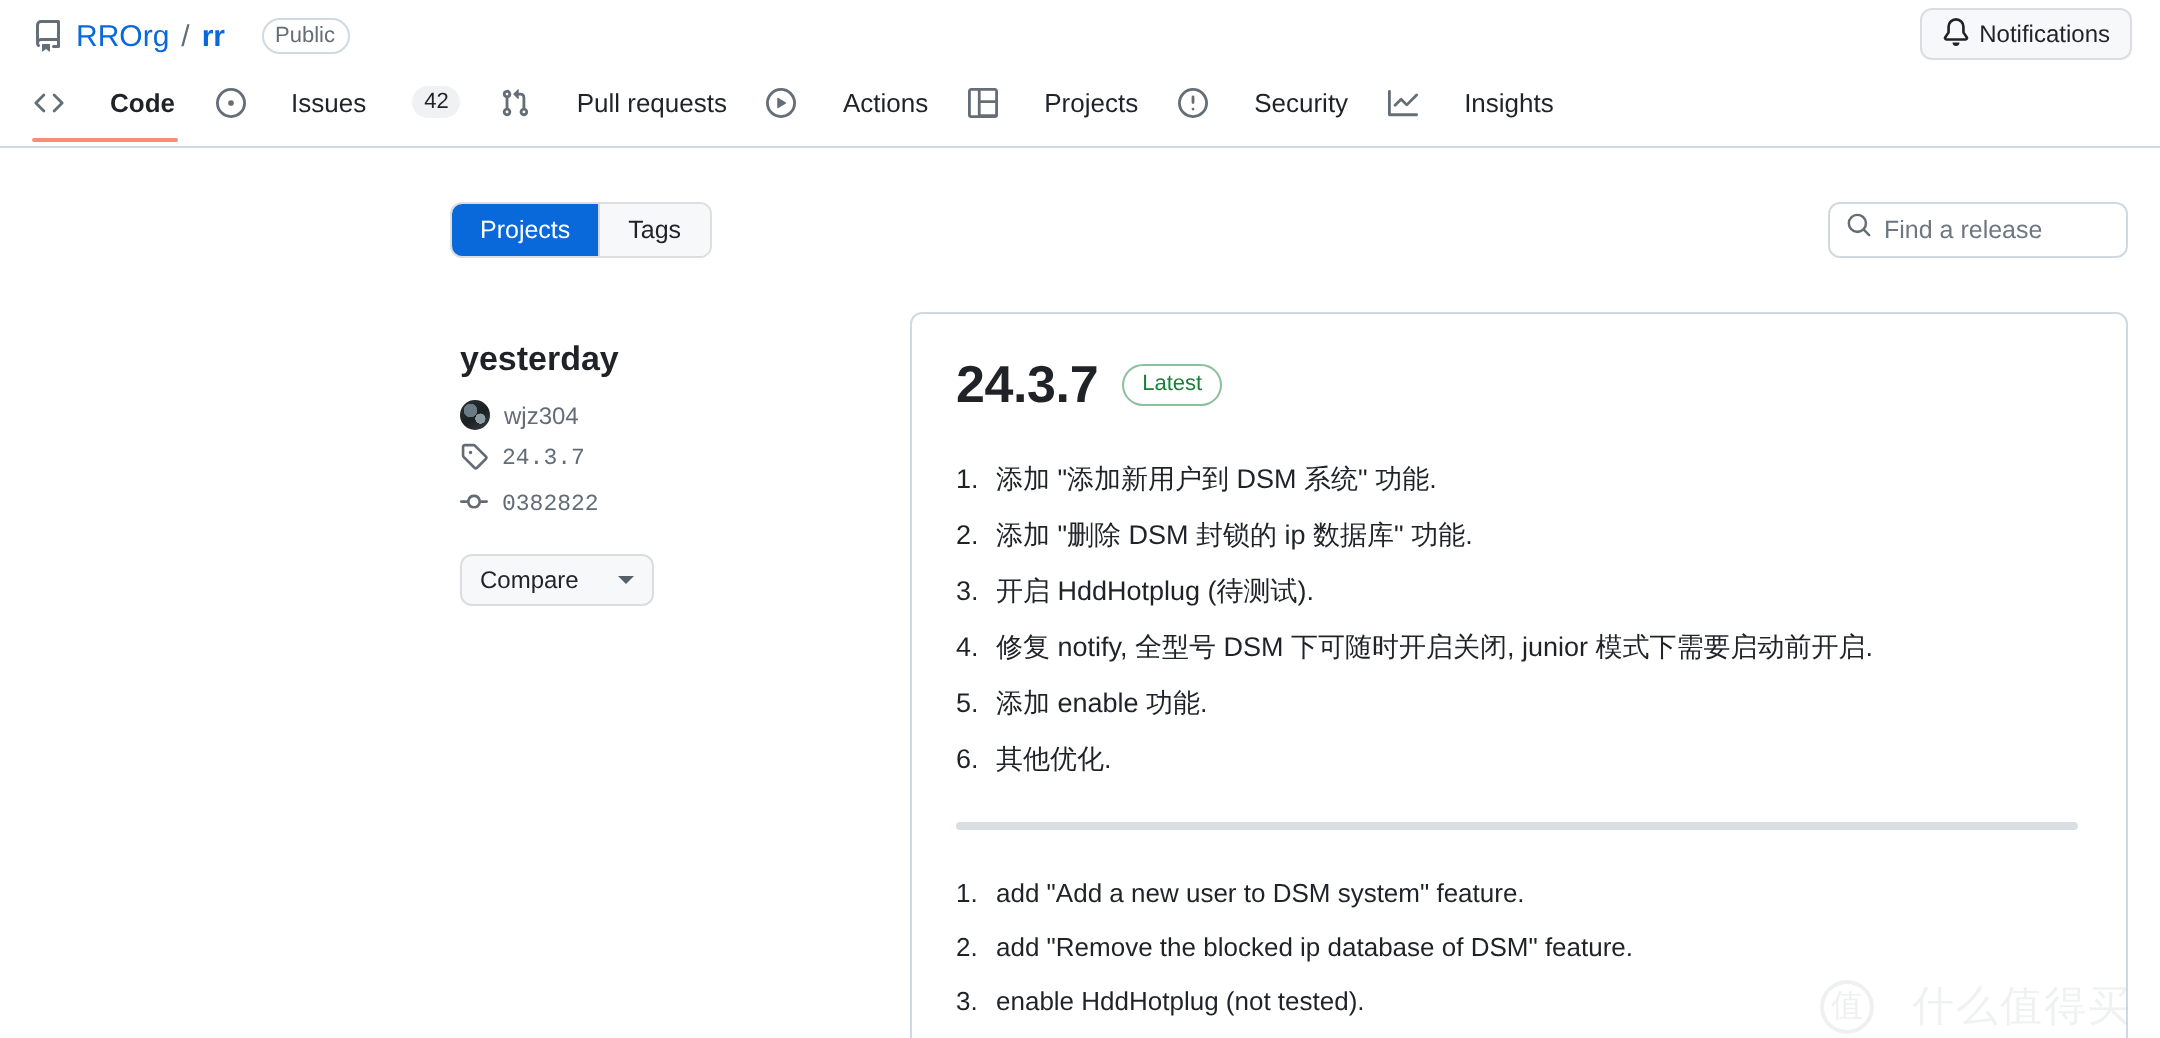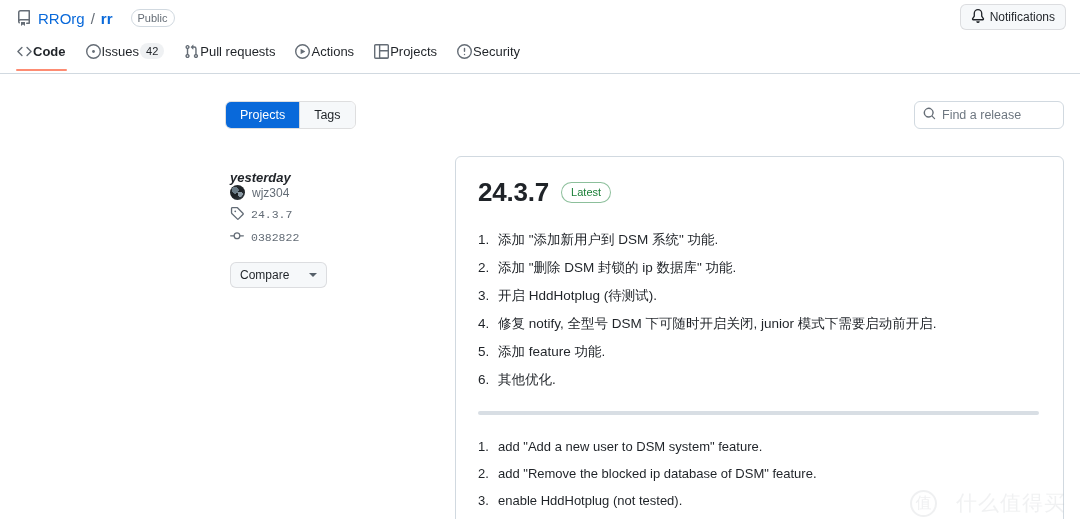--- a/index.html
+++ b/index.html
@@ -61,21 +61,21 @@
     height: 38px;
     display: flex;
     align-items: flex-start;
     padding: 0 8px;
     border-bottom: 1px solid #d1d9e0;
     background: #ffffff;
   }
   .nav-item {
     display: inline-flex;
     align-items: center;
-    gap: 1px;
+    gap: 23px;
     height: 30px;
     padding: 0 9px;
     margin-right: 2px;
     font-size: 13px;
     color: #1f2328;
     text-decoration: none;
     position: relative;
     cursor: pointer;
     border-radius: 6px;
   }
@@ -163,24 +163,24 @@
   }
   .release-meta {
     width: 225px;
     flex: none;
     padding-left: 230px;
     box-sizing: content-box;
     margin-left: 0;
   }
   .meta-inner { width: 145px; padding-left: 0; }
   .meta-date {
-    font-size: 13px;
+    font-size: 17px;
     font-weight: 600;
     color: #1f2328;
-    font-style: italic;
+    margin-bottom: 10px;
   }
   .meta-line {
     display: flex;
     align-items: center;
     gap: 7px;
     margin-bottom: 6px;
     font-size: 12px;
     color: #636c76;
   }
   .meta-line svg { width: 14px; height: 14px; color: #636c76; flex: none; }
@@ -378,20 +378,28 @@
     </span>
     <span class="nav-label">Projects</span>
   </a>
   <a class="nav-item" href="#">
     <span class="nav-ico">
       <svg viewBox="0 0 16 16" fill="currentColor">
           <path d="M8 0a8 8 0 1 1 0 16A8 8 0 0 1 8 0ZM1.5 8a6.5 6.5 0 1 0 13 0 6.5 6.5 0 0 0-13 0Zm7.25 3.25a.75.75 0 1 1-1.5 0 .75.75 0 0 1 1.5 0ZM8 4a.75.75 0 0 1 .75.75v3a.75.75 0 0 1-1.5 0v-3A.75.75 0 0 1 8 4Z"></path>
         </svg>
     </span>
     <span class="nav-label">Security</span>
+  </a>
+  <a class="nav-item" href="#">
+    <span class="nav-ico">
+      <svg viewBox="0 0 16 16" fill="currentColor">
+          <path d="M1.5 1.75V13.5h13.75a.75.75 0 0 1 0 1.5H.75a.75.75 0 0 1-.75-.75V1.75a.75.75 0 0 1 1.5 0Zm14.28 2.53-5.25 5.25a.75.75 0 0 1-1.06 0L7 7.06 4.28 9.78a.751.751 0 0 1-1.042-.018.751.751 0 0 1-.018-1.042l3.25-3.25a.75.75 0 0 1 1.06 0L10 7.94l4.72-4.72a.751.751 0 0 1 1.042.018.751.751 0 0 1 .018 1.042Z"></path>
+        </svg>
+    </span>
+    <span class="nav-label">Insights</span>
   </a>
 </nav>
 
 <div class="page">
 
   <div class="toolbar">
     <div class="segmented">
       <button class="seg-btn active">Projects</button>
       <button class="seg-btn">Tags</button>
     </div>
@@ -442,21 +450,21 @@
         <span class="release-title">24.3.7</span>
         <span class="badge-latest">Latest</span>
       </div>
 
       <div class="release-body">
         <ol class="notes-list zh">
           <li>添加 "添加新用户到 DSM 系统" 功能.</li>
           <li>添加 "删除 DSM 封锁的 ip 数据库" 功能.</li>
           <li>开启 HddHotplug (待测试).</li>
           <li>修复 notify, 全型号 DSM 下可随时开启关闭, junior 模式下需要启动前开启.</li>
-          <li>添加 feature 功能.</li>
+          <li>添加 enable 功能.</li>
           <li>其他优化.</li>
         </ol>
 
         <hr class="notes-divider">
 
         <ol class="notes-list en">
           <li>add "Add a new user to DSM system" feature.</li>
           <li>add "Remove the blocked ip database of DSM" feature.</li>
           <li>enable HddHotplug (not tested).</li>
           <li>fix rndis, Can be enabled and disabled at any time in DSM; Need to be enabled it at(before) boot in junior mode.</li>

